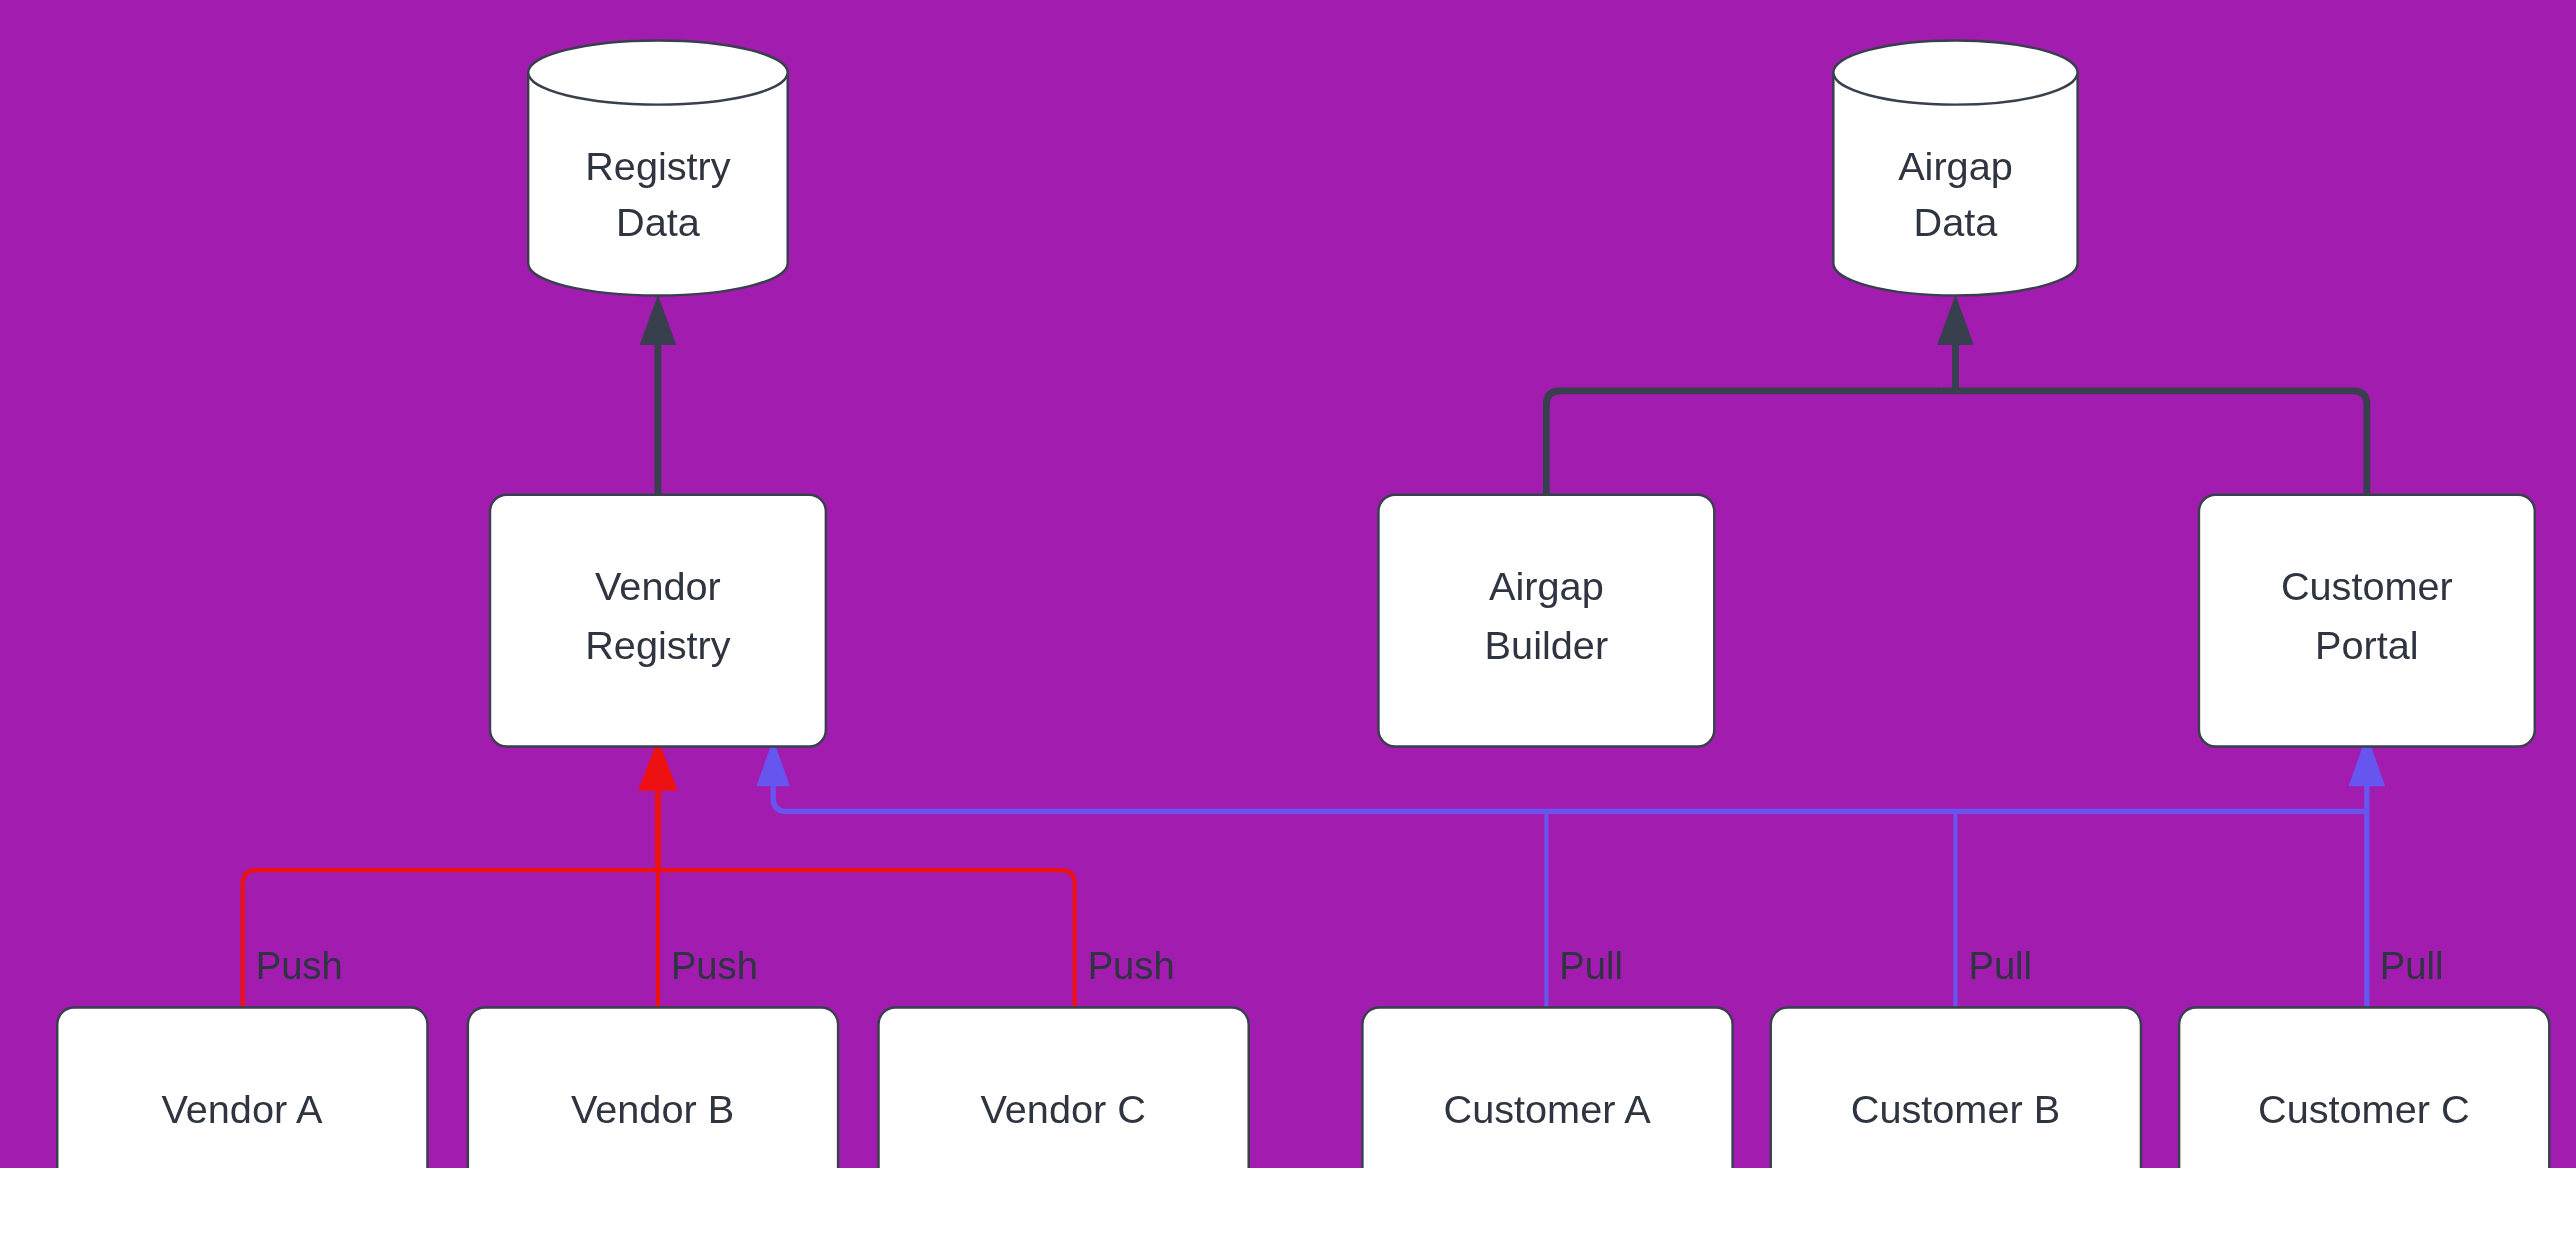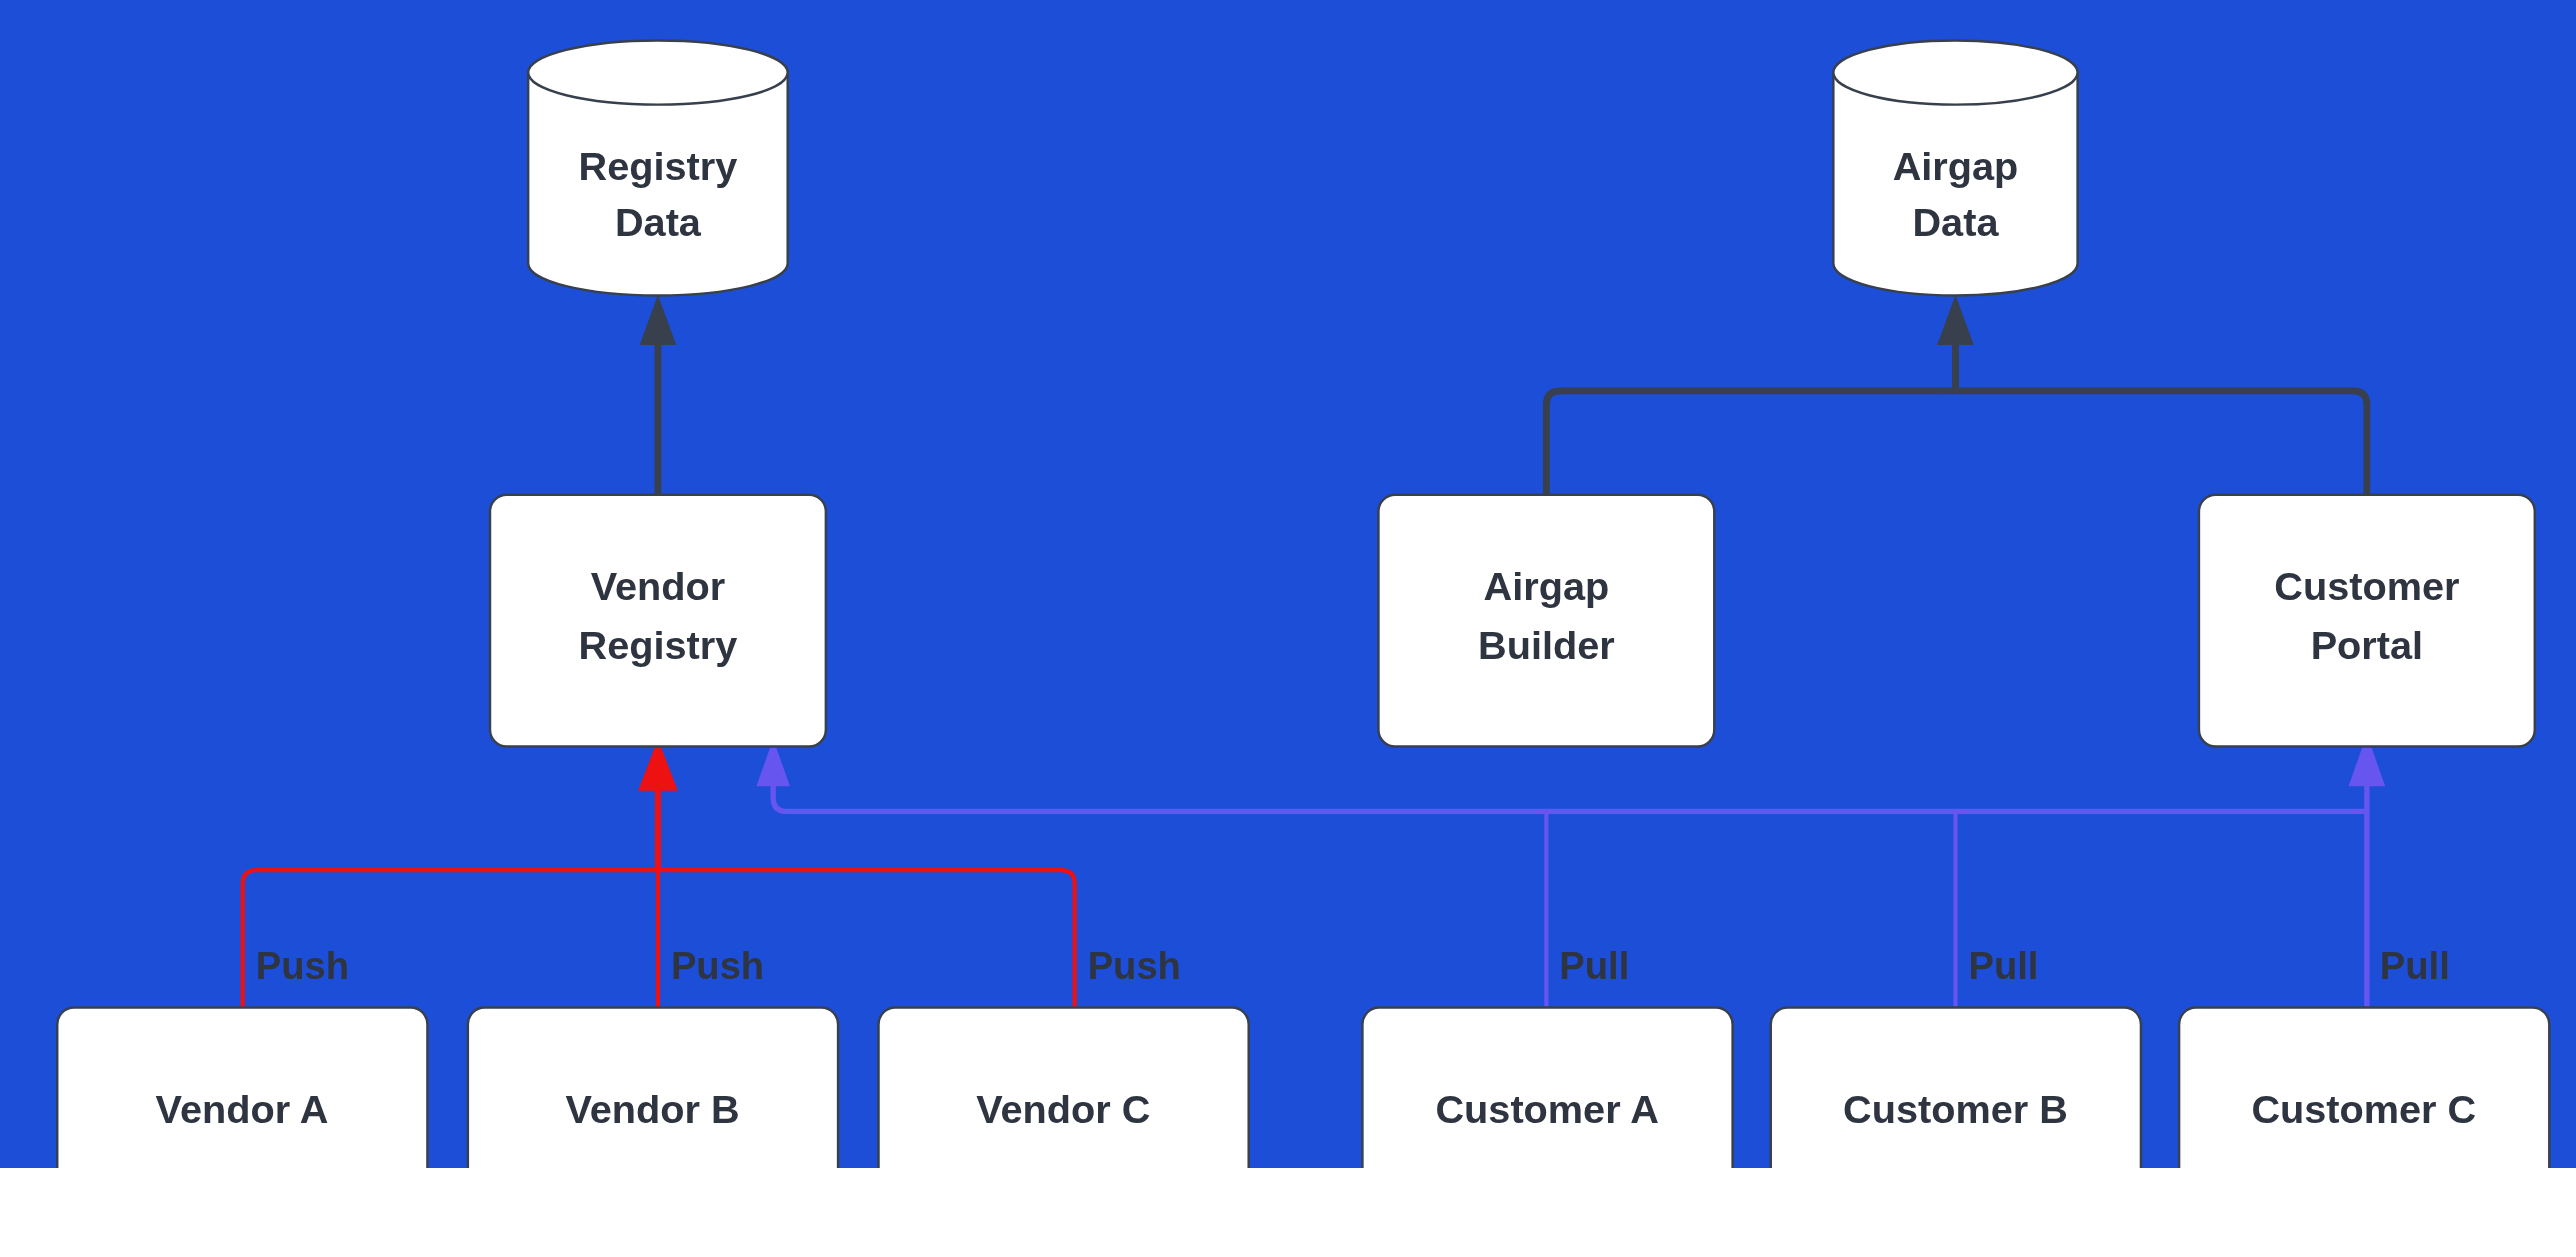--- a/index.html
+++ b/index.html
@@ -8,23 +8,22 @@
     padding: 0;
     background: #ffffff;
   }
   body {
     font-family: "Liberation Sans", sans-serif;
   }
   #diagram-root {
     position: relative;
     width: 2576px;
     height: 1168px;
-    background: #1d4ed8;
+    background: #a21caf;
     overflow: hidden;
-    font-weight: bold;
   }
   #diagram-svg {
     position: absolute;
     top: 0;
     left: 0;
     width: 2576px;
     height: 1258px;
     display: block;
   }
   .node-shape {

